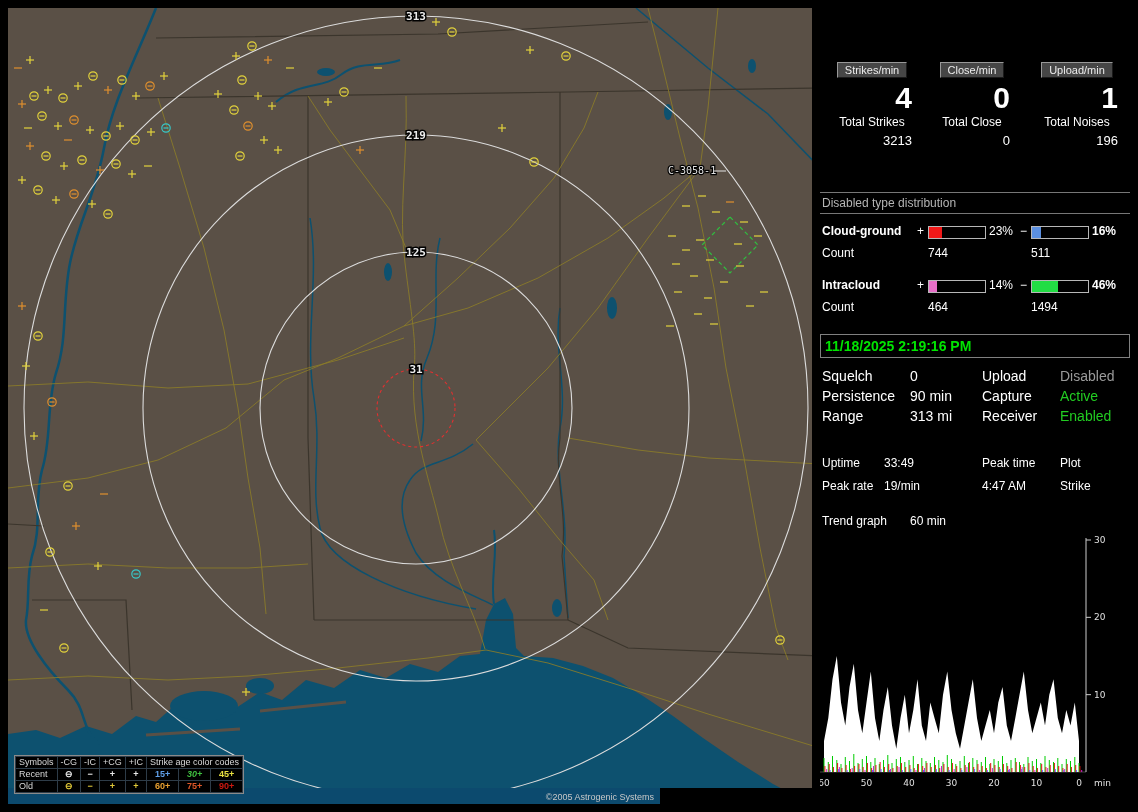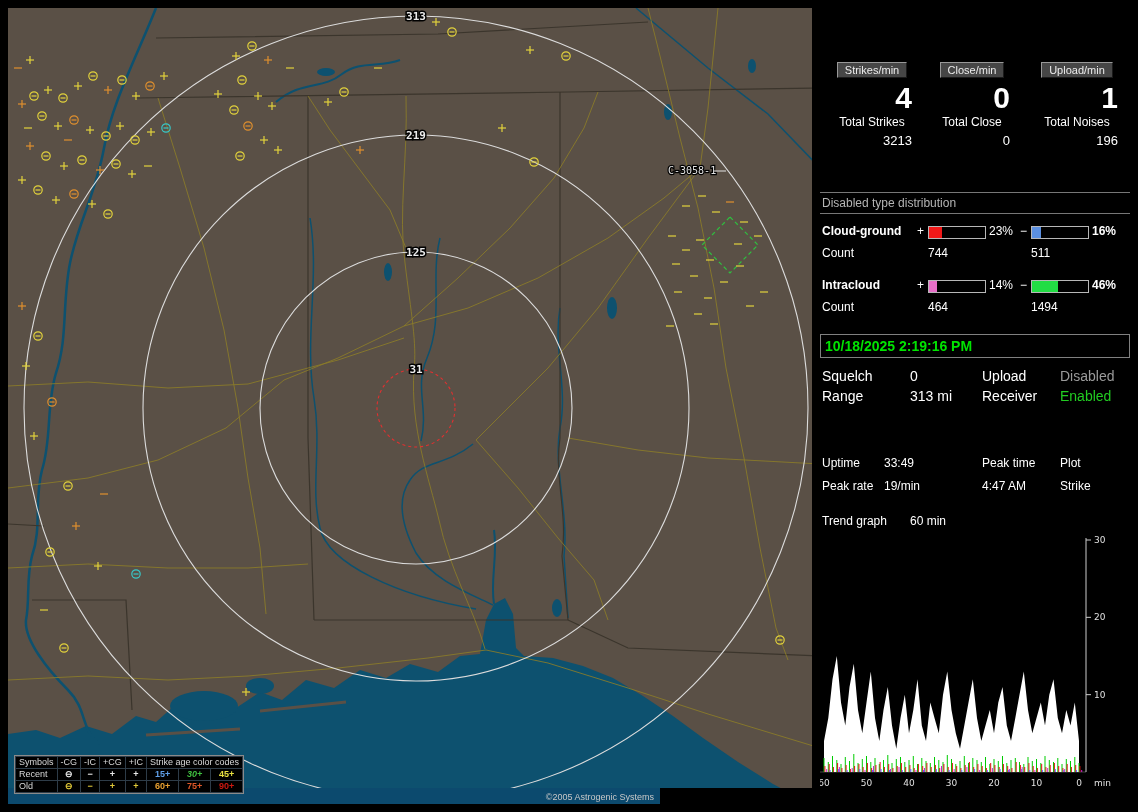--- a/index.html
+++ b/index.html
@@ -623,28 +623,34 @@
       </span>
       <span class="dr-pct2">46%</span>
     </div>
     <div class="dist-count dc2">
       <span class="dc-label">Count</span>
       <span class="dc-v1">464</span>
       <span class="dc-v2">1494</span>
     </div>
   </div>
 
-  <div class="datetime">10/18/2025 2:19:16 PM</div>
+  <div class="datetime">11/18/2025 2:19:16 PM</div>
 
   <div class="settings">
     <div class="set-row">
       <span class="s1">Squelch</span>
       <span class="s2">0</span>
       <span class="s3">Upload</span>
       <span class="s4" style="color: rgb(154, 154, 154);">Disabled</span>
+    </div>
+    <div class="set-row">
+      <span class="s1">Persistence</span>
+      <span class="s2">90 min</span>
+      <span class="s3">Capture</span>
+      <span class="s4" style="color: rgb(34, 204, 34);">Active</span>
     </div>
     <div class="set-row">
       <span class="s1">Range</span>
       <span class="s2">313 mi</span>
       <span class="s3">Receiver</span>
       <span class="s4" style="color: rgb(34, 204, 34);">Enabled</span>
     </div>
   </div>
 
   <div class="session">

